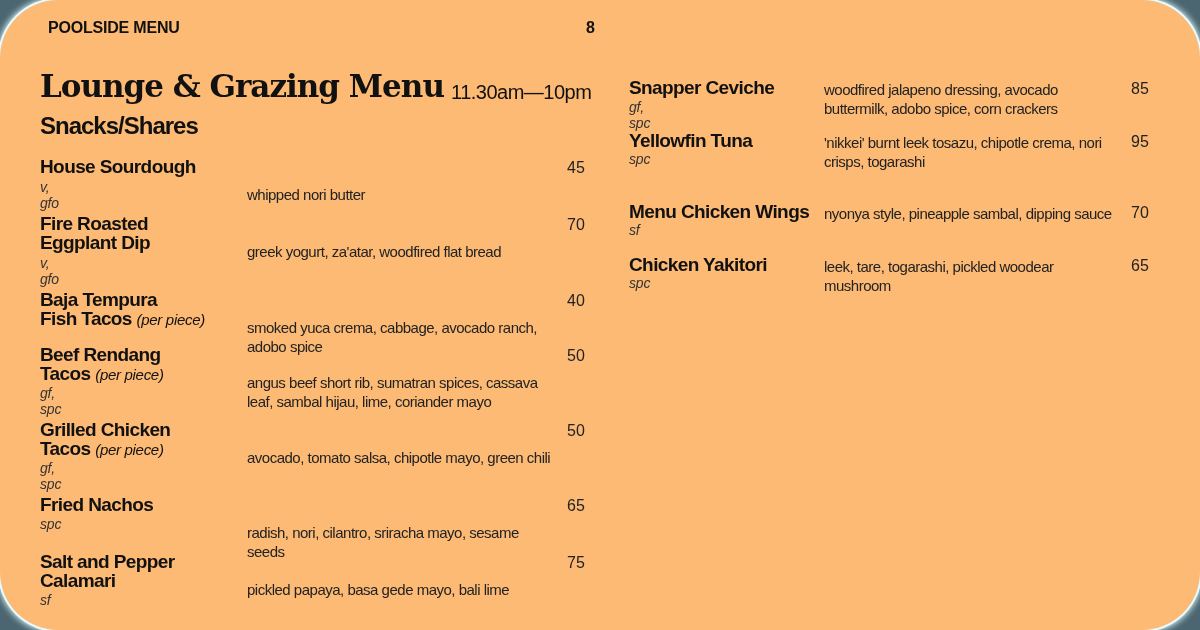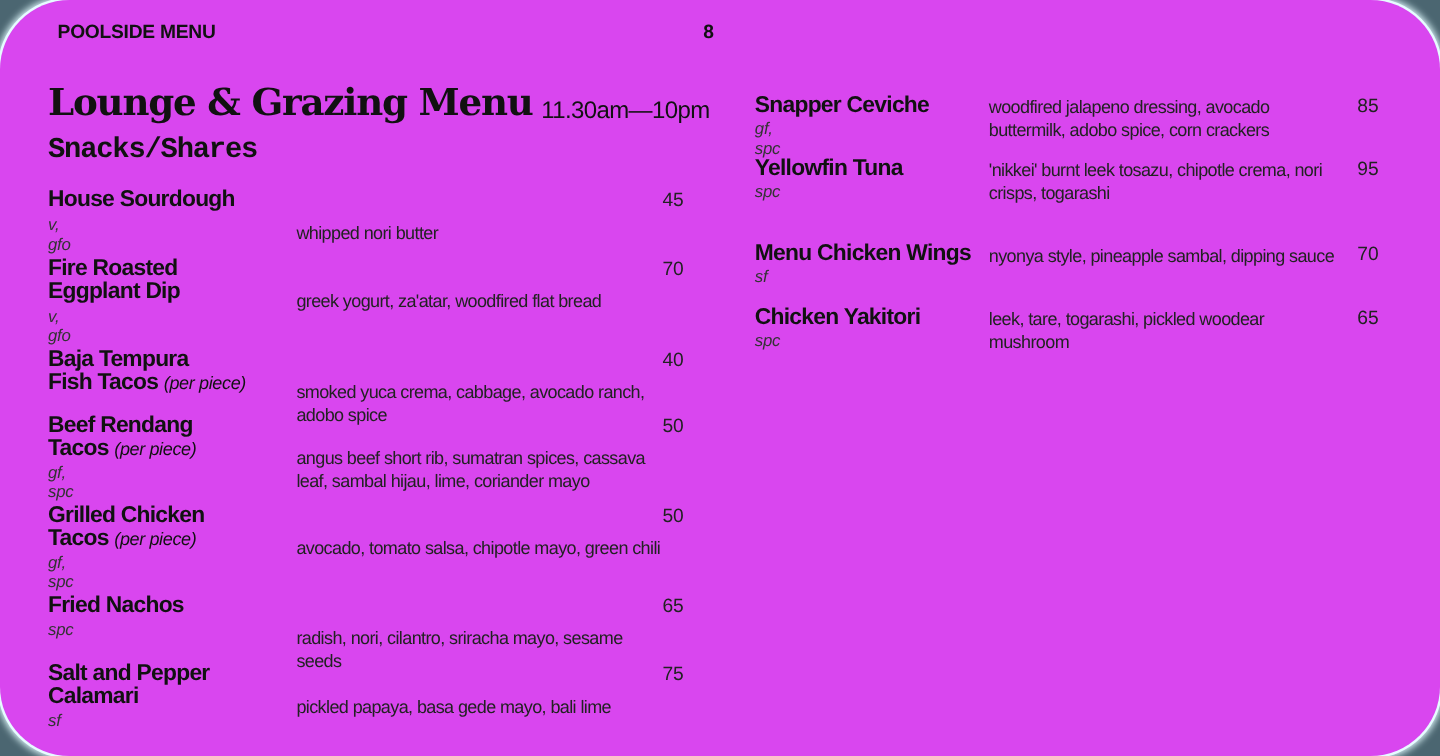--- a/index.html
+++ b/index.html
@@ -1,35 +1,35 @@
 <!DOCTYPE html>
 <html><head>
 <meta charset="utf-8">
 <style>
   * { margin: 0; padding: 0; box-sizing: border-box; }
   html, body { width: 1200px; height: 630px; overflow: hidden; }
   body { background: #4b6671; position: relative; font-family: "Liberation Sans", sans-serif; color: #111; }
   .card {
     position: absolute; left: 0; top: 0; width: 1200px; height: 630px;
-    background: #d946ef; border-radius: 58px;
+    background: #fdba74; border-radius: 58px;
     box-shadow: 0 0 0 2px #e6fbff, 0 0 6px 3px #dff8fc;
   }
   .hdr-title { position: absolute; left: 48px; top: 19px; font-size: 16px; font-weight: 700; letter-spacing: -0.2px; }
   .hdr-page { position: absolute; left: 586px; top: 19px; font-size: 16px; font-weight: 700; }
   .main-title { position: absolute; left: 40px; top: 68px; font-family: "DejaVu Serif", serif; font-weight: 700; font-size: 31px; letter-spacing: -1px; text-align: center; }
   .hours { position: absolute; left: 451px; top: 81px; font-size: 20px; letter-spacing: -0.5px; text-align: right; }
-  .sub-title { position: absolute; left: 40px; top: 112px; font-family: Liberation Mono, monospace; font-weight: 700; font-size: 24px; letter-spacing: -1px; }
+  .sub-title { position: absolute; left: 40px; top: 112px; font-family: Liberation Sans, sans-serif; font-weight: 700; font-size: 24px; letter-spacing: -1px; }
   .item { position: absolute; }
   .name { position: absolute; left: 0; top: 0; font-size: 19px; font-weight: 700; line-height: 19px; letter-spacing: -0.6px; white-space: nowrap; }
   .name .pp { font-weight: 400; font-style: italic; font-size: 15px; letter-spacing: -0.3px; }
   .tags { position: absolute; left: 0; font-size: 14px; font-style: italic; color: #333; letter-spacing: -0.2px; }
   .desc { position: absolute; top: 2px; font-size: 15px; line-height: 19px; letter-spacing: -0.5px; color: #222; }
   .price { position: absolute; top: 2px; font-size: 16px; color: #222; }
   .left .desc { left: 207px; width: 310px; margin-top: 26px; }
-  .left .price { left: 512px; }
+  .left .price { left: 527px; }
   .right .desc { left: 195px; width: 290px; }
   .right .price { left: 502px; }
 </style>
 </head>
 <body>
 
 <div class="card">
   <div class="hdr-title">POOLSIDE MENU</div>
   <div class="hdr-page">8</div>
   <div class="main-title">Lounge &amp; Grazing Menu</div>

